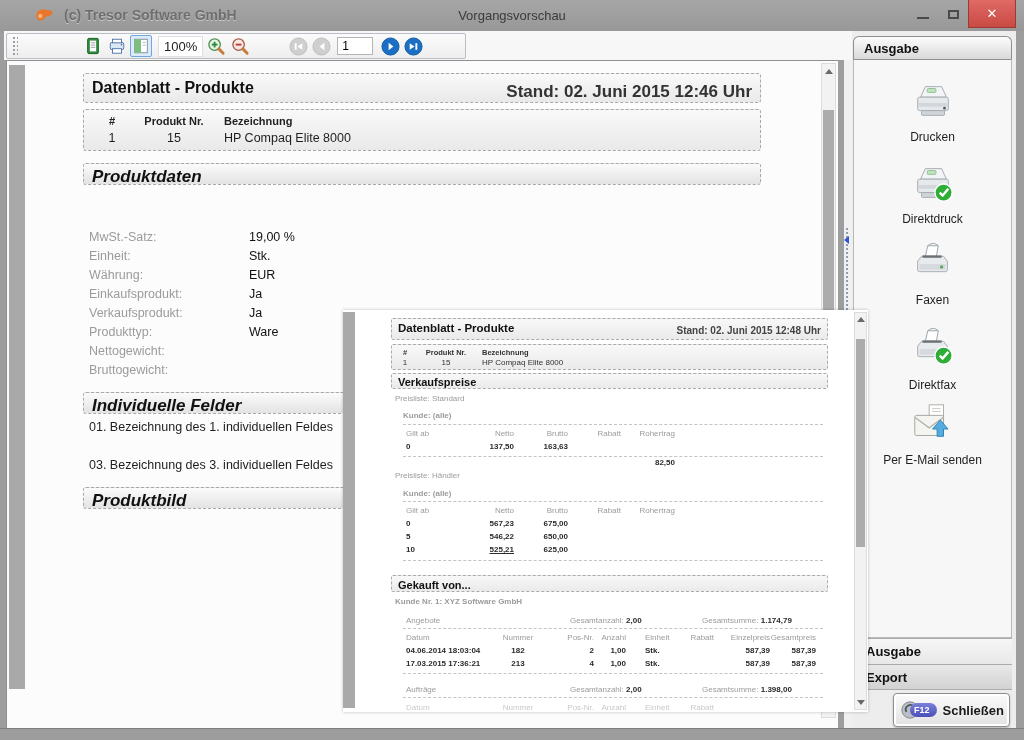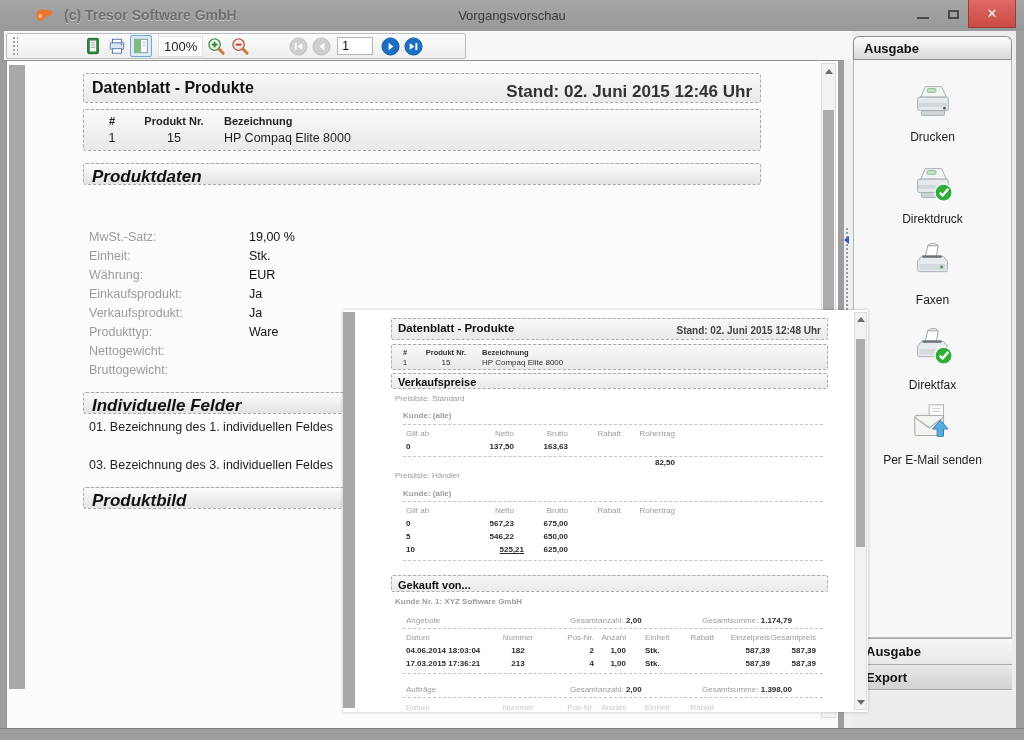--- a/index.html
+++ b/index.html
@@ -315,20 +315,28 @@
           <path d="M5 17 L20 28 L35 17" fill="none" stroke="#B5B5AE" stroke-width="1.5"></path>
           <path d="M34 43 v-8 h-5 l8.5 -10 l8.5 10 h-5 v8 z" fill="#57ACDF" stroke="#2B7FB8" transform="translate(-4,-4) scale(0.95)"></path>
         </svg>
         <span class="albl">Per E-Mail senden</span>
       </div>
     </div>
 
     <div class="accordion acc1">Ausgabe</div>
     <div class="accordion acc2">Export</div>
 
+    <div class="closebtn">
+      <svg viewBox="0 0 22 22" width="20" height="20">
+        <circle cx="11" cy="11" r="9" fill="#B9BDC4" stroke="#7E848C"></circle>
+        <path d="M7 13 a5 5 0 1 1 8 1 M13.5 14.5 h2.5 v-2.5" fill="none" stroke="#4E545C" stroke-width="2"></path>
+      </svg>
+      <span class="f12pill">F12</span>
+      <span class="closelbl">Schließen</span>
+    </div>
   </div>
 
   <div class="page2">
     <div class="lstrip" style="left:0;top:2px;width:12px;height:396px;"></div>
 
     <div class="p2box" style="left:48px;top:8px;width:437px;height:22px;">
       <span class="p2title" style="position:absolute;left:6px;top:3px;">Datenblatt - Produkte</span>
       <span class="p2stand" style="position:absolute;right:6px;top:6px;">Stand:  02. Juni 2015   12:48 Uhr</span>
     </div>
 
@@ -365,21 +373,21 @@
     <span class="cell p2gray ra" style="left:165px;top:196px;width:60px;">Brutto</span>
     <span class="cell p2gray ra" style="left:218px;top:196px;width:60px;">Rabatt</span>
     <span class="cell p2gray ra" style="left:272px;top:196px;width:60px;">Rohertrag</span>
     <span class="cell p2dark" style="left:63px;top:209px;">0</span>
     <span class="cell p2dark ra" style="left:111px;top:209px;width:60px;">567,23</span>
     <span class="cell p2dark ra" style="left:165px;top:209px;width:60px;">675,00</span>
     <span class="cell p2dark" style="left:63px;top:222px;">5</span>
     <span class="cell p2dark ra" style="left:111px;top:222px;width:60px;">546,22</span>
     <span class="cell p2dark ra" style="left:165px;top:222px;width:60px;">650,00</span>
     <span class="cell p2dark" style="left:63px;top:235px;">10</span>
-    <span class="cell p2dark ra" style="left:121px;top:235px;width:60px;text-decoration:underline;">525,21</span>
+    <span class="cell p2dark ra" style="left:111px;top:235px;width:60px;text-decoration:underline;">525,21</span>
     <span class="cell p2dark ra" style="left:165px;top:235px;width:60px;">625,00</span>
     <span class="hr-dash" style="top:250px;"></span>
 
     <div class="p2box p2sec" style="left:48px;top:265px;width:437px;height:17px;padding:3px 0 0 6px;">Gekauft von...</div>
     <span class="cell p2gray" style="left:52px;top:287px;font-weight:bold;">Kunde Nr. 1: XYZ Software GmbH</span>
 
     <span class="cell p2gray" style="left:63px;top:306px;">Angebote</span>
     <span class="cell" style="left:227px;top:306px;"><span class="p2gray">Gesamtanzahl:</span> <span class="p2dark">2,00</span></span>
     <span class="cell" style="left:359px;top:306px;"><span class="p2gray">Gesamtsumme:</span> <span class="p2dark">1.174,79</span></span>
     <span class="hr-dash" style="top:318px;"></span>

